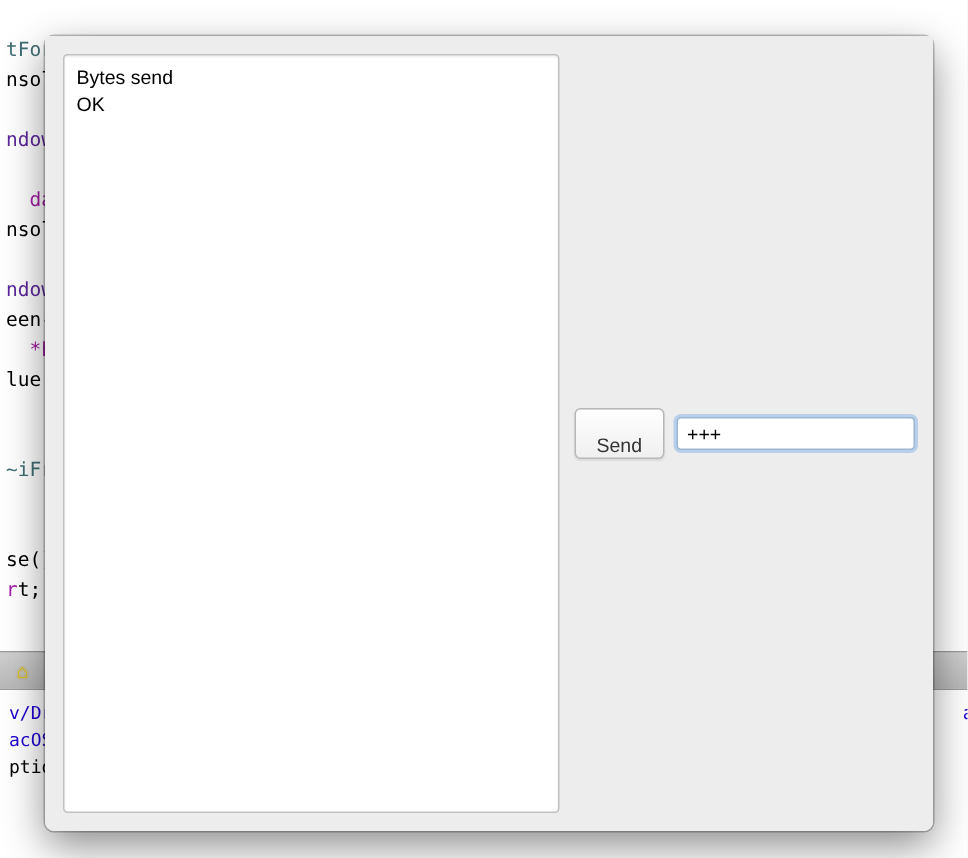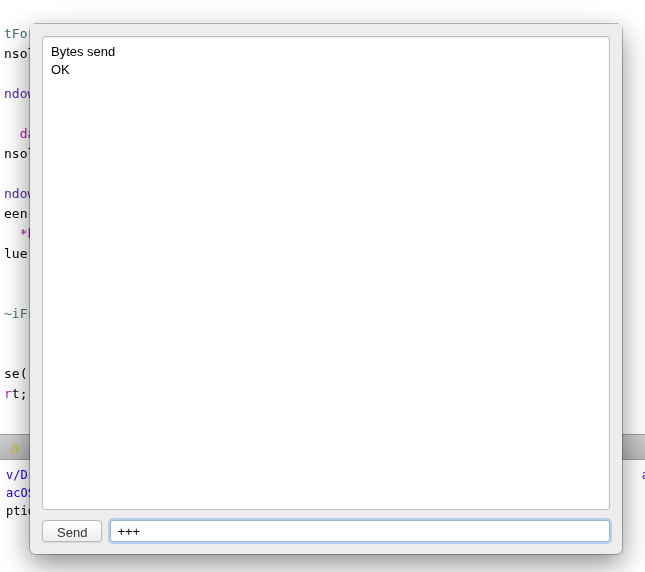--- a/index.html
+++ b/index.html
@@ -105,21 +105,21 @@
     .resize-icon {
       position: absolute;
       right: 6px; top: 5px;
       width: 14px; height: 14px;
       opacity: .5;
     }
     .win-body {
       flex: 1;
       padding: 12px;
       display: flex;
-      flex-direction: column;
+      flex-direction: row;
       gap: 10px;
       background: #ededed;
       border-radius: 0 0 6px 6px;
     }
     .console {
       flex: 1;
       background: #fff;
       border: 1px solid #c1c1c1;
       border-radius: 3px;
       padding: 6px 8px;
@@ -133,21 +133,21 @@
     .input-row {
       display: flex;
       gap: 8px;
       align-items: center;
     }
     .send-btn {
       background: linear-gradient(#ffffff, #efefef);
       border: 1px solid #b7b7b7;
       border-radius: 4px;
       height: 22px;
-      padding: 4px 14px;
+      padding: 16px 14px;
       font-size: 13px;
       color: #333;
       box-shadow: 0 1px 0 rgba(255,255,255,.6) inset, 0 1px 1px rgba(0,0,0,.08);
       cursor: pointer;
     }
     .cmd-input {
       flex: 1;
       height: 22px;
       border: 1px solid #9bb7d5;
       border-radius: 3px;

